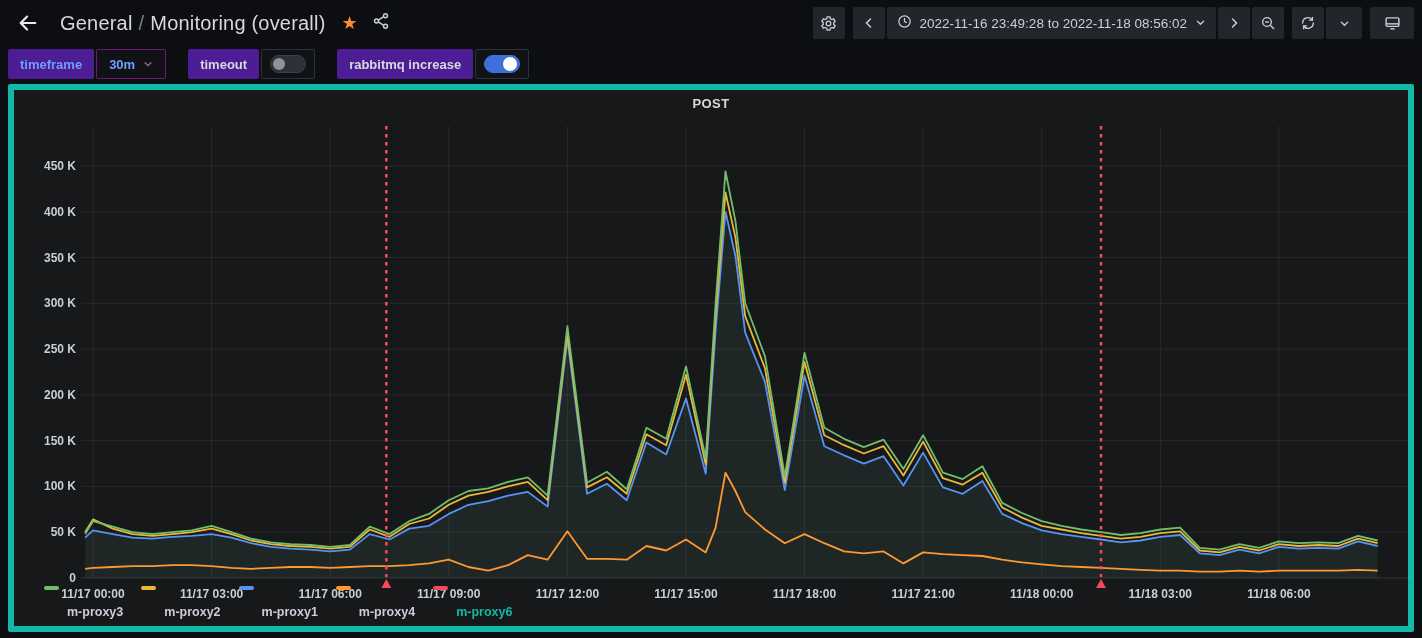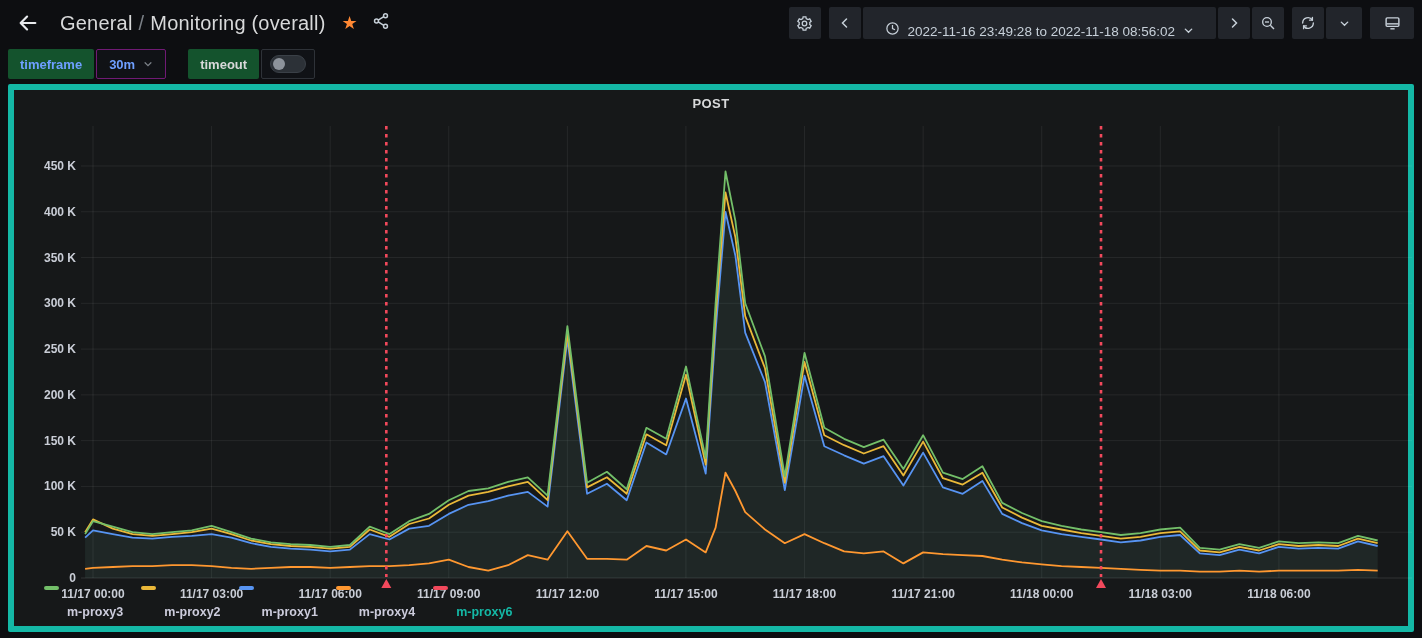--- a/index.html
+++ b/index.html
@@ -13,29 +13,29 @@
              border-radius:2px; color:#c7d0d9; cursor:pointer; }
   .iconbtn svg { display:block; }
   .backbtn { background:transparent; width:36px; height:36px; }
   .crumb { margin-left:14px; font-size:20px; font-weight:500; color:#d8d9da;
            letter-spacing:.2px; white-space:nowrap; }
   .crumb .sep { color:#7b8087; padding:0 6px; font-weight:400; }
   .star { margin-left:16px; color:#ff8833; font-size:18px; line-height:1; cursor:pointer; }
   .share { margin-left:14px; }
   .right-cluster { margin-left:auto; display:flex; align-items:center; gap:8px; }
   .btn-group { display:flex; align-items:center; gap:2px; }
-  .timerange { display:flex; align-items:flex-end; gap:8px; padding:0 22px;
+  .timerange { display:flex; align-items:center; gap:8px; padding:0 10px;
                height:32px; background:#22252b; border-radius:2px; color:#c7d0d9;
                font-size:13.5px; font-weight:500; white-space:nowrap; cursor:pointer; }
 
   
   .controls { display:flex; align-items:center; height:36px; padding:0 8px; gap:22px; }
   .ctl-group { display:flex; align-items:stretch; gap:2px; }
   .chip { display:flex; align-items:center; padding:0 12px; height:30px;
-          background:#14532d; border-radius:2px; font-size:13px; font-weight:600;
+          background:#4c1d95; border-radius:2px; font-size:13px; font-weight:600;
           color:#d8d9da; white-space:nowrap; }
   .chip.blue { color:#6e9fff; }
   .chip.value { background:#101216; border:1px solid #701a75; color:#6e9fff;
                 gap:8px; cursor:pointer; }
   .chip.value .caret { color:#7b8087; }
   .togglebox { display:flex; align-items:center; justify-content:center; width:54px;
                height:30px; background:#101216; border:1px solid #2e3238;
                border-radius:2px; cursor:pointer; }
   .track { position:relative; width:36px; height:18px; border-radius:9px;
            background:#2c3137; border:1px solid #3a4047; }
@@ -184,20 +184,28 @@
 
   <div class="ctl-group">
     <div class="chip">timeout</div>
     <div class="togglebox" id="timeout-toggle">
       <div class="track">
           <div class="knob"></div>
         </div>
     </div>
   </div>
 
+  <div class="ctl-group">
+    <div class="chip">rabbitmq increase</div>
+    <div class="togglebox on" id="rabbitmq-toggle">
+      <div class="track">
+          <div class="knob"></div>
+        </div>
+    </div>
+  </div>
 </div>
 
 <div class="panel">
   <div class="panel-title">POST</div>
   <svg id="chart" width="1404" height="515">
       <line x1="79" x2="79" y1="36" y2="488" stroke="rgba(255,255,255,0.07)" stroke-width="1"></line>
       <line x1="197.59" x2="197.59" y1="36" y2="488" stroke="rgba(255,255,255,0.07)" stroke-width="1"></line>
       <line x1="316.18" x2="316.18" y1="36" y2="488" stroke="rgba(255,255,255,0.07)" stroke-width="1"></line>
       <line x1="434.77" x2="434.77" y1="36" y2="488" stroke="rgba(255,255,255,0.07)" stroke-width="1"></line>
       <line x1="553.36" x2="553.36" y1="36" y2="488" stroke="rgba(255,255,255,0.07)" stroke-width="1"></line>

